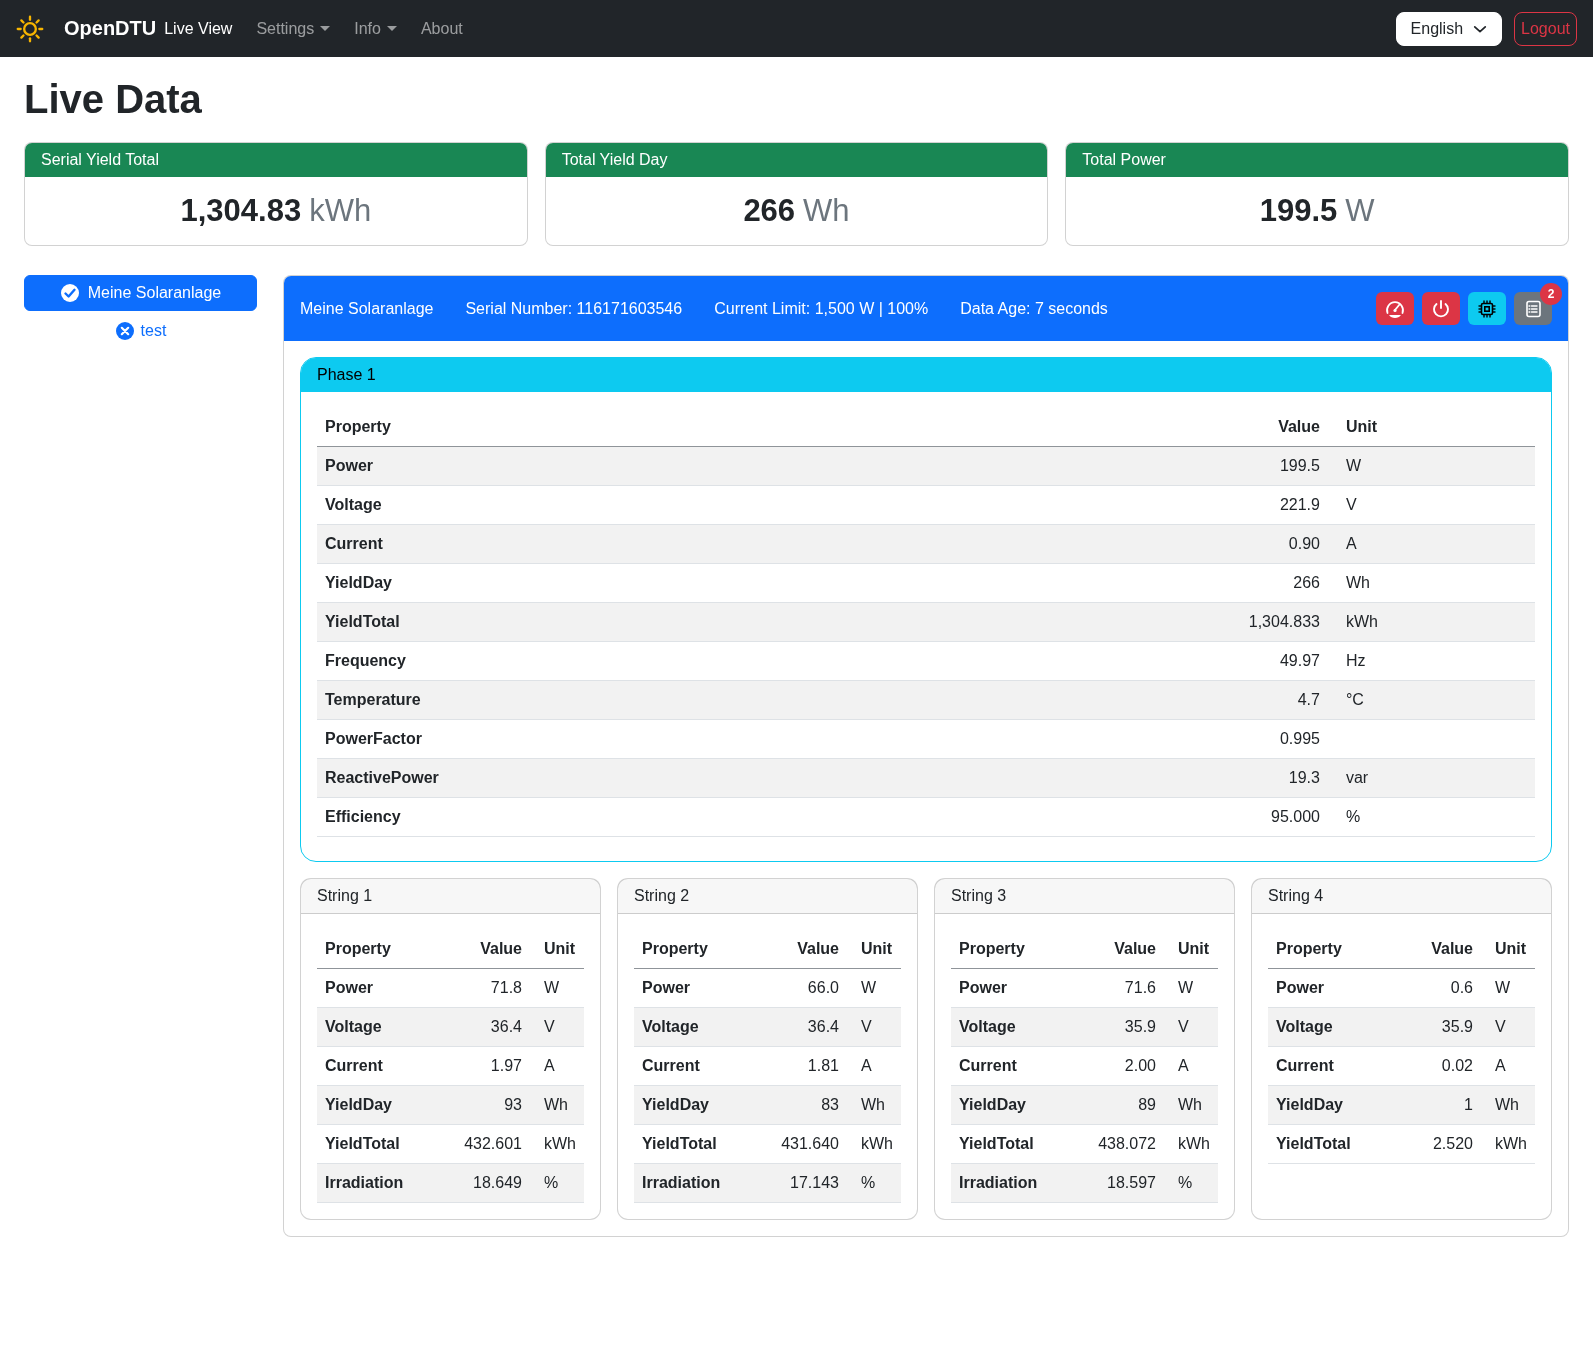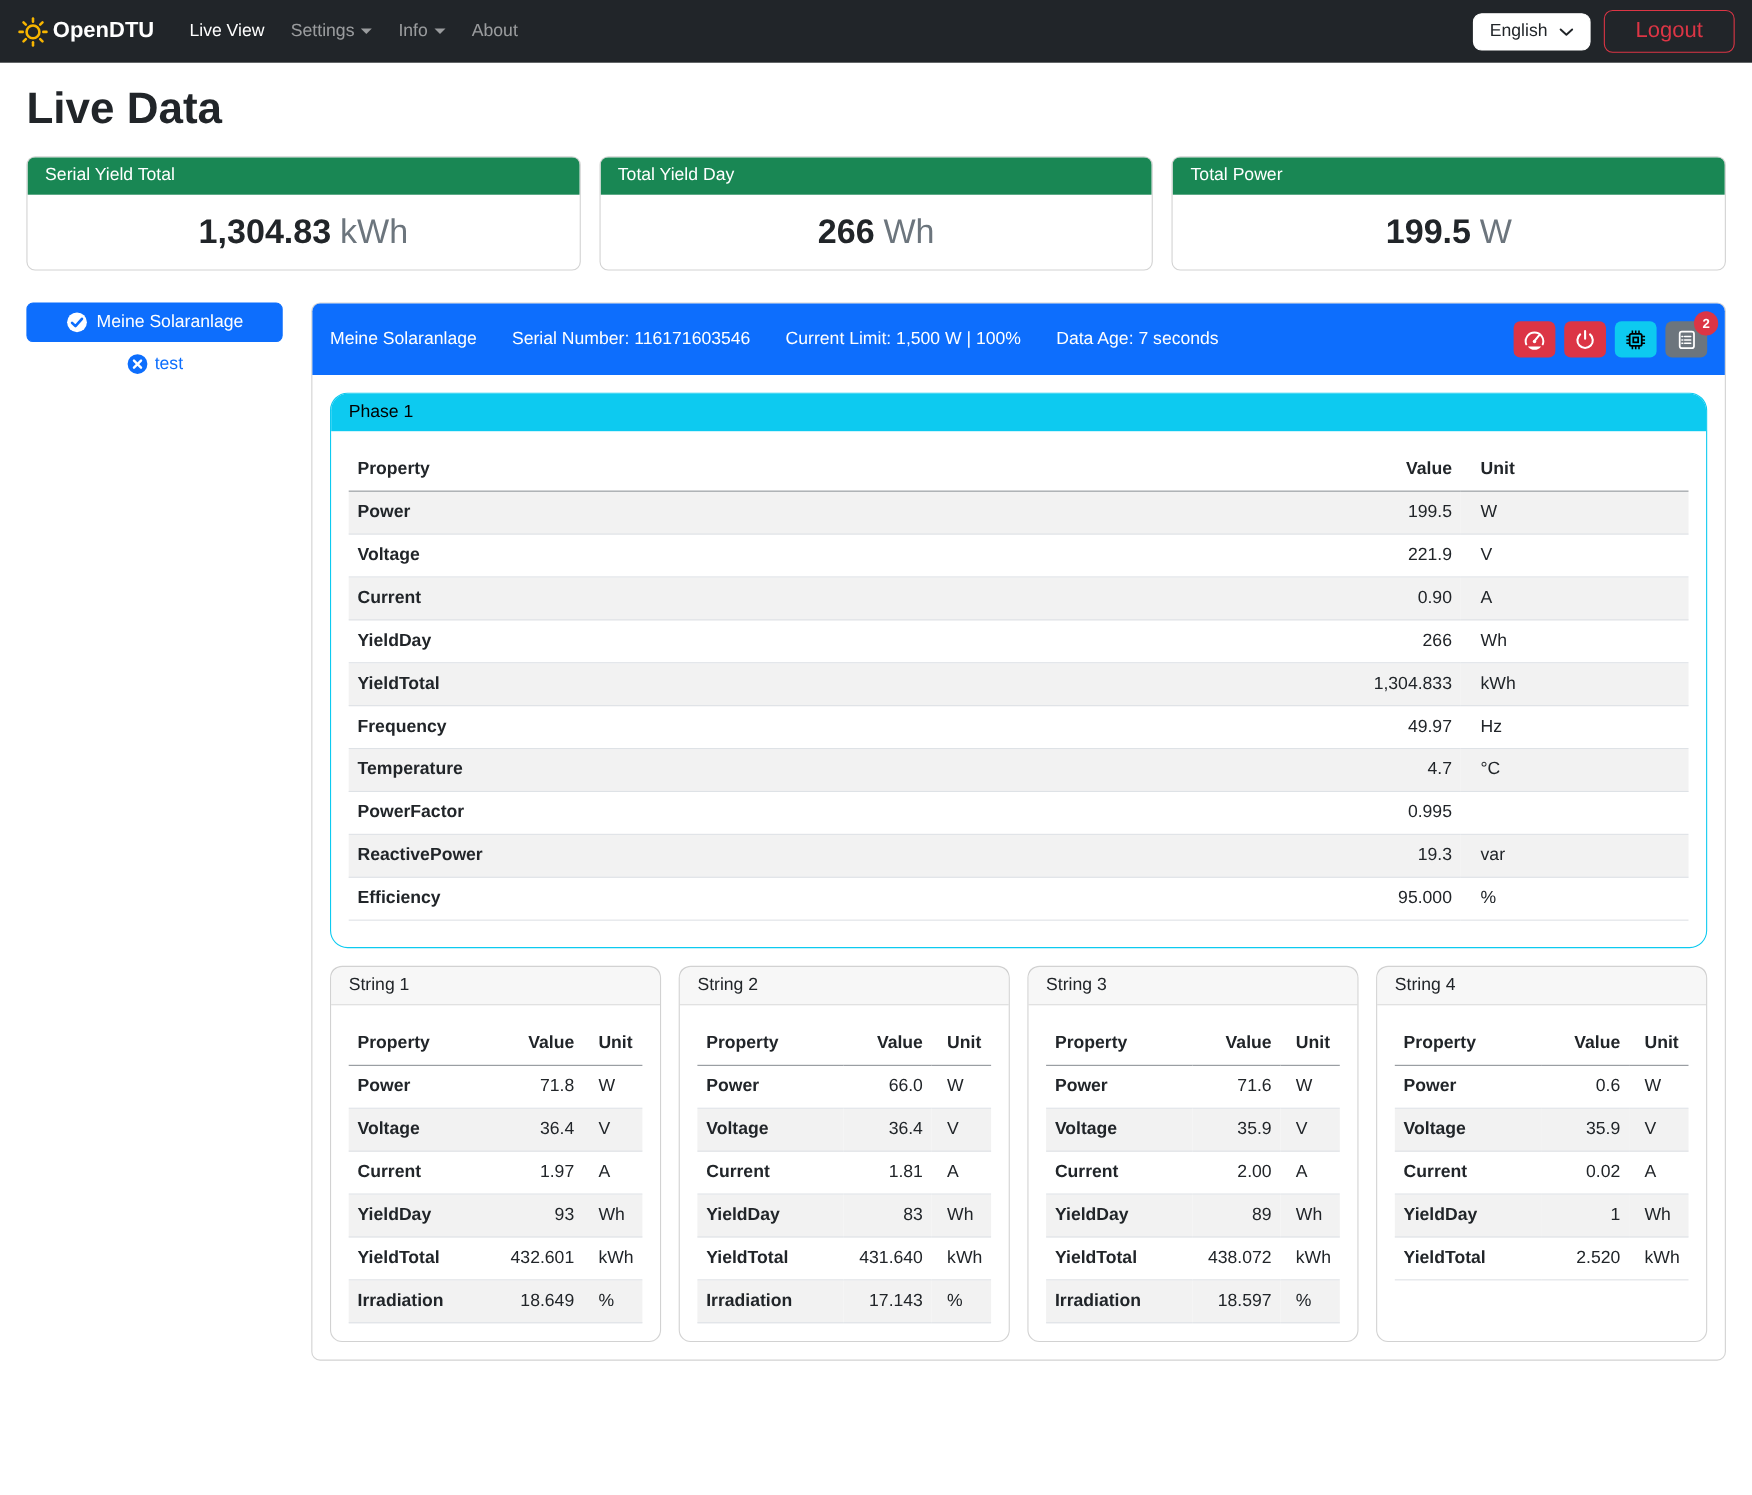--- a/index.html
+++ b/index.html
@@ -7,28 +7,28 @@
   body {
     width: 1593px; min-height: 1359px;
     font-family: "Liberation Sans", "DejaVu Sans", sans-serif;
     font-size: 16px; color: #212529;
   }
   
   .navbar {
     background:#212529; height:57px; display:flex; align-items:center;
     padding:0 16px; color:#fff;
   }
-  .brand { display:flex; align-items:center; gap:4px; font-size:20px; font-weight:600; color:#fff; cursor:pointer; }
-  .nav-links { display:flex; align-items:center; margin-left:24px; gap:8px; }
+  .brand { display:flex; align-items:center; gap:20px; font-size:20px; font-weight:600; color:#fff; cursor:pointer; }
+  .nav-links { display:flex; align-items:center; gap:8px; }
   .nav-link { color:rgba(255,255,255,.55); padding:8px 8px; cursor:pointer; display:flex; align-items:center; gap:6px; }
   .nav-link.active { color:#fff; }
   .caret { width:0; height:0; border-left:5px solid transparent; border-right:5px solid transparent; border-top:5px solid currentColor; display:inline-block; }
   .nav-right { margin-left:auto; display:flex; align-items:center; gap:12px; }
   .lang-btn { background:#fff; color:#212529; border:1px solid #fff; border-radius:8px; padding:7px 14px; display:flex; align-items:center; gap:10px; font-size:16px; cursor:pointer; }
-  .logout-btn { background:transparent; color:#dc3545; border:1px solid #dc3545; border-radius:8px; padding:7px 28px; font-size:20px; cursor:pointer; }
+  .logout-btn { background:transparent; color:#dc3545; border:1px solid #dc3545; border-radius:8px; padding:7px 6px; font-size:16px; cursor:pointer; }
   
   .content { padding: 12px 24px 24px 24px; }
   h1.page-title { font-size:40px; font-weight:700; margin:8px 0 20px 0; }
   
   .summary-row { display:grid; grid-template-columns:1fr 1fr 1fr; gap:17px; margin-bottom:29px; }
   .card { background:#fff; border:1px solid rgba(0,0,0,.175); border-radius:8px; overflow:hidden; }
   .card-header-green { background:#198754; color:#fff; padding:8px 16px; font-size:16px; }
   .summary-body { padding:16px; text-align:center; }
   .summary-value { font-size:31px; font-weight:600; color:#212529; }
   .summary-unit { font-size:31px; font-weight:400; color:#6c757d; margin-left:8px; }

